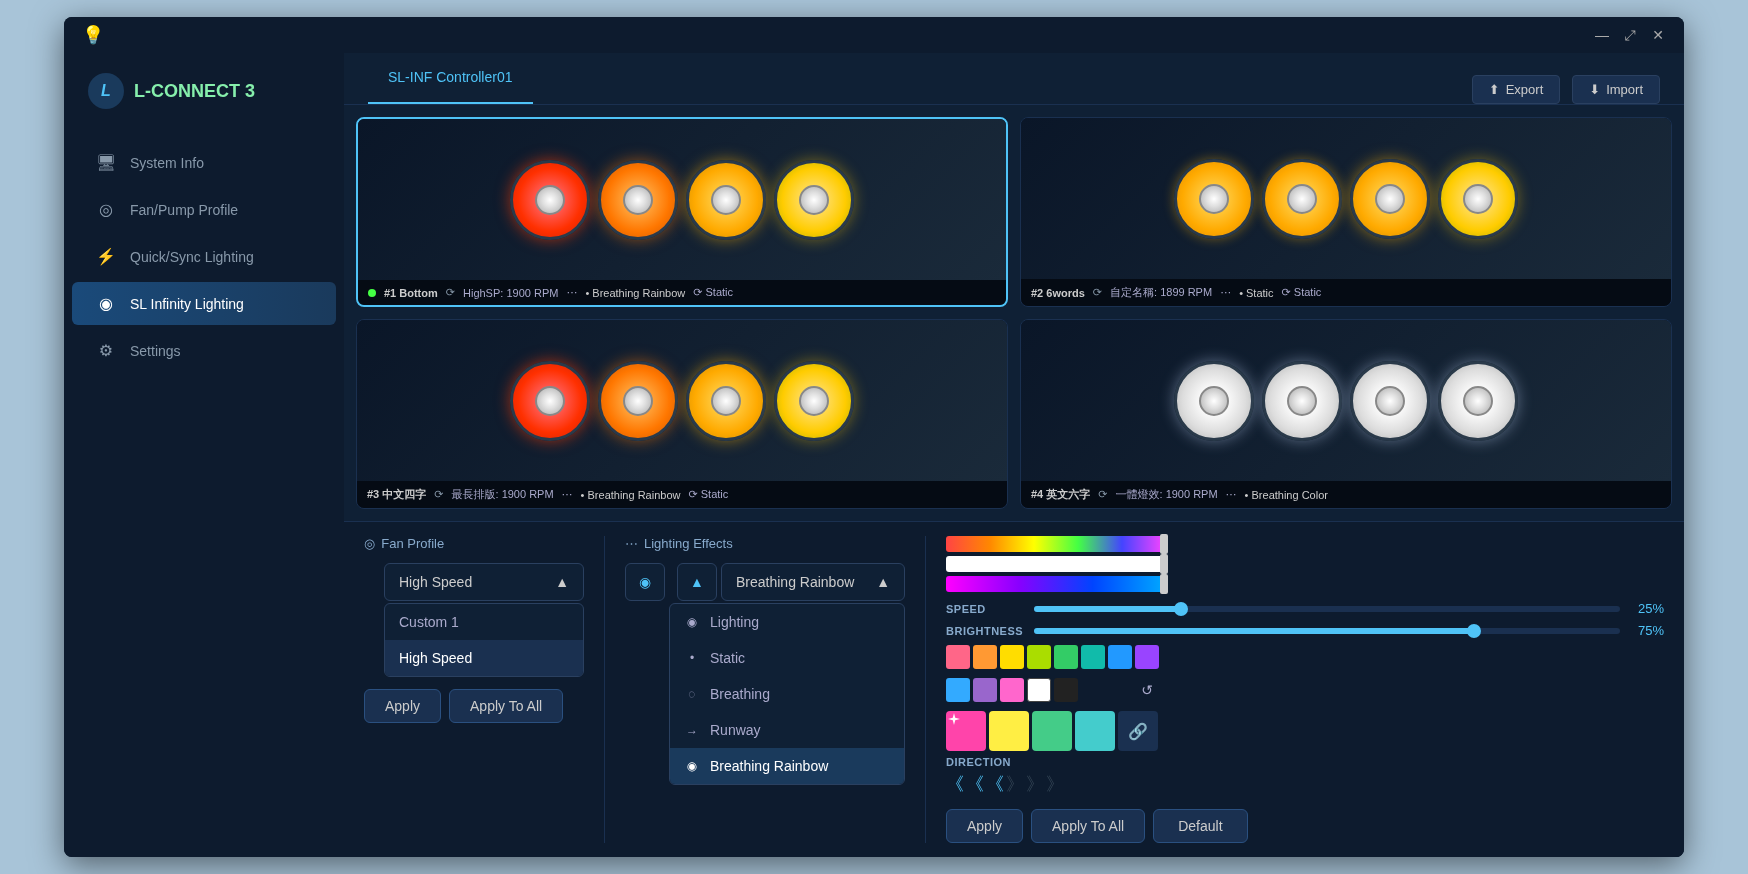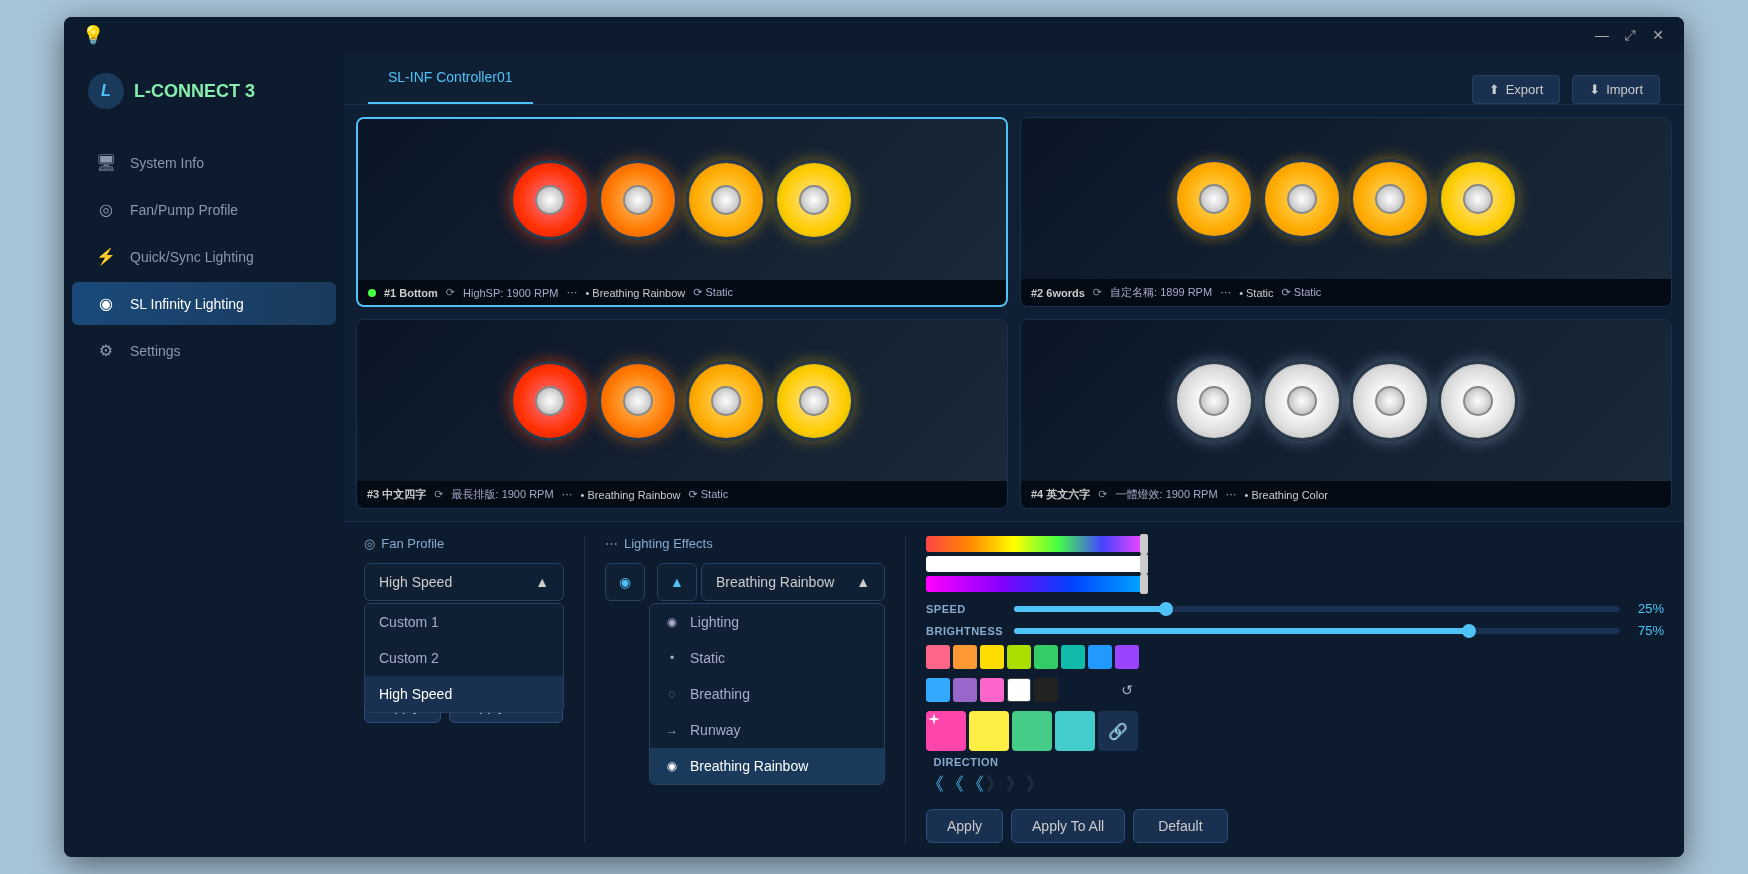--- a/index.html
+++ b/index.html
@@ -222,20 +222,21 @@
       color: #88aacc;
       font-size: 13px;
       display: flex;
       align-items: center;
       gap: 6px;
       margin-bottom: 4px;
     }
     .dropdown-container {
       position: relative;
       width: 200px;
+      margin-left: 20px;
     }
     .dropdown-trigger {
       background: #0f2035;
       border: 1px solid #2a4060;
       color: #ccc;
       padding: 10px 14px;
       border-radius: 6px;
       cursor: pointer;
       display: flex;
       align-items: center;
@@ -431,21 +432,20 @@
       width: 40px; height: 40px;
       background: #1a3050;
       border-radius: 4px;
       display: flex; align-items: center; justify-content: center;
       cursor: pointer; color: #aac; font-size: 16px;
     }
     .direction-section {
       display: flex;
       flex-direction: column;
       gap: 4px;
-      text-align: center;
     }
     .direction-arrows {
       display: flex;
       gap: 2px;
     }
     .dir-arrow {
       color: #4fc3f7;
       font-size: 18px;
       cursor: pointer;
     }
@@ -644,21 +644,20 @@
             <span>◎</span>
             <span>Fan Profile</span>
           </div>
           <div class="dropdown-container">
             <div class="dropdown-trigger">
               <span>High Speed</span>
               <span>▲</span>
             </div>
             <div class="dropdown-menu">
               <div class="dropdown-item">Custom 1</div>
-              <div class="dropdown-item">Custom 2</div>
               <div class="dropdown-item selected">High Speed</div>
             </div>
           </div>
           <div class="btn-row" style="margin-top: 80px;">
             <button class="btn-apply">Apply</button>
             <button class="btn-apply">Apply To All</button>
           </div>
         </div>
 
         <div class="divider"></div>

